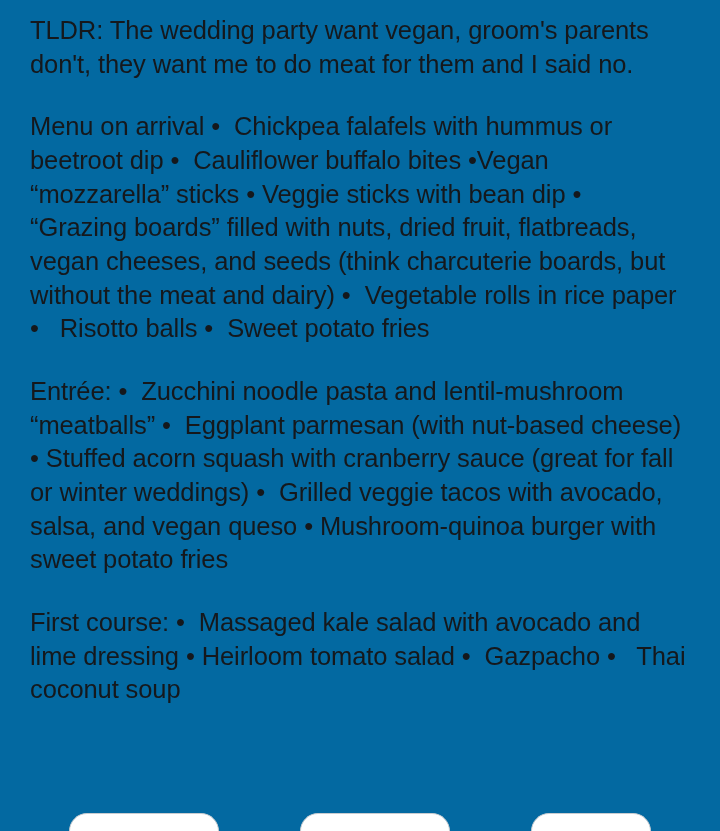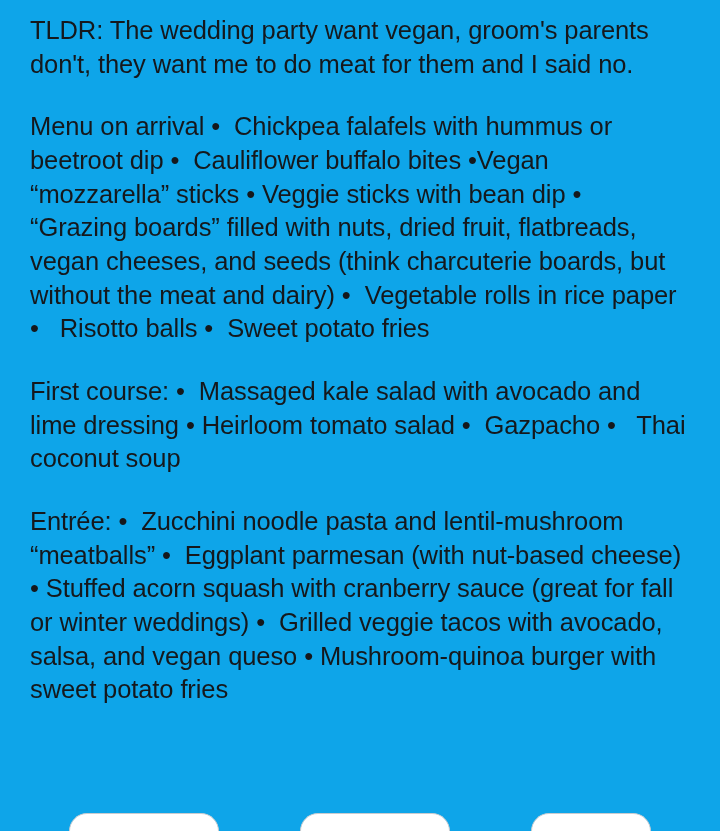--- a/index.html
+++ b/index.html
@@ -11,21 +11,21 @@
     width: 720px;
     height: 831px;
     overflow: hidden;
     font-family: "Liberation Sans", sans-serif;
     color: #1a1a1a;
   }
   .page {
     position: relative;
     width: 720px;
     height: 831px;
-    background: #0ea5e9;
+    background: #0369a1;
     box-sizing: border-box;
     padding: 14px 30px 0 30px;
   }
   .post-body {
     font-size: 25.5px;
     line-height: 1.32;
     color: #15181c;
     letter-spacing: -0.1px;
   }
   .para {
@@ -61,22 +61,22 @@
   }
 </style>
 </head>
 <body>
 
 <div class="page">
 
   <div class="post-body">
     <p class="para">TLDR: The wedding party want vegan, groom's parents don't, they want me to do meat for them and I said no.</p>
     <p class="para">Menu on arrival •  Chickpea falafels with hummus or beetroot dip •  Cauliflower buffalo bites •Vegan “mozzarella” sticks • Veggie sticks with bean dip •  “Grazing boards” filled with nuts, dried fruit, flatbreads, vegan cheeses, and seeds (think charcuterie boards, but without the meat and dairy) •  Vegetable rolls in rice paper •   Risotto balls •  Sweet potato fries</p>
+    <p class="para">Entrée: •  Zucchini noodle pasta and lentil-mushroom “meatballs” •  Eggplant parmesan (with nut-based cheese) • Stuffed acorn squash with cranberry sauce (great for fall or winter weddings) •  Grilled veggie tacos with avocado, salsa, and vegan queso • Mushroom-quinoa burger with sweet potato fries</p>
     <p class="para">First course: •  Massaged kale salad with avocado and lime dressing • Heirloom tomato salad •  Gazpacho •   Thai coconut soup</p>
-    <p class="para">Entrée: •  Zucchini noodle pasta and lentil-mushroom “meatballs” •  Eggplant parmesan (with nut-based cheese) • Stuffed acorn squash with cranberry sauce (great for fall or winter weddings) •  Grilled veggie tacos with avocado, salsa, and vegan queso • Mushroom-quinoa burger with sweet potato fries</p>
   </div>
 
   <div class="bottom-bar">
     <div class="pill"></div>
     <div class="pill"></div>
     <div class="pill narrow"></div>
   </div>
 
 </div>
 

